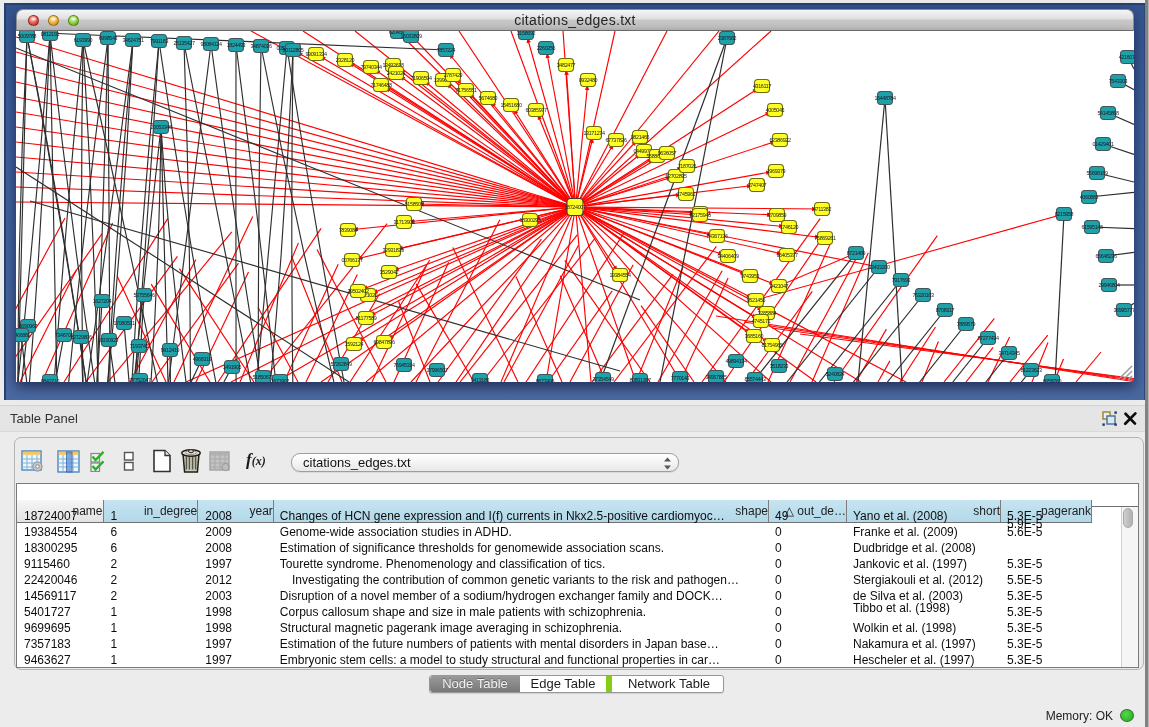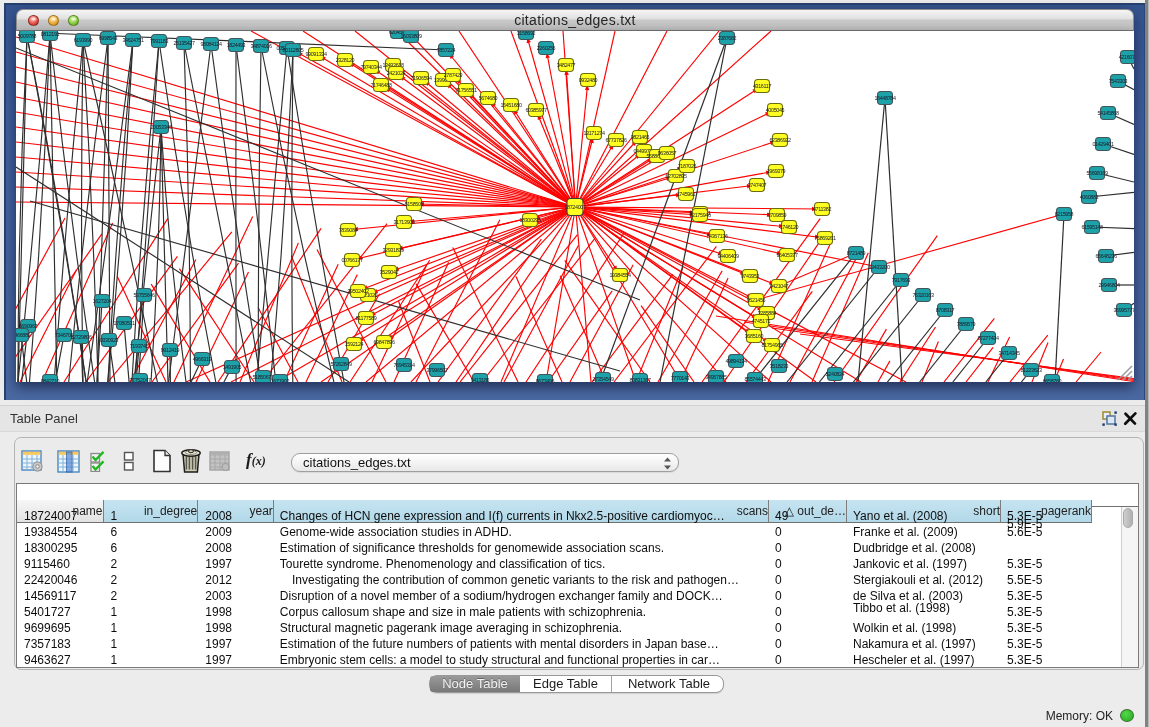--- a/index.html
+++ b/index.html
@@ -37,26 +37,26 @@
   border-bottom:1px solid #707070; }
 .cell { position:absolute; height:16px; font-size:12px; color:#0d0d0d; line-height:16px;
   white-space:nowrap; overflow:hidden; }
 
 #sbtrack { left:1121px; top:507px; width:17px; height:160px; background:#f5f5f5;
   border-left:1px solid #cfcfcf; }
 #sbthumb { left:1123px; top:508px; width:10px; height:20px; border-radius:5px;
   background:linear-gradient(90deg,#cfcfcf,#b0b0b0); border:1px solid #a8a8a8; }
 
 #tabs { left:429px; top:675px; width:295px; height:18px; background:#fff;
-  border:1px solid #989898; border-radius:8px;
+  border:1px solid #989898; border-radius:3px;
   box-shadow:0 1px 1px rgba(0,0,0,.12); font-size:13px; }
 .tab { position:absolute; top:0; height:16px; line-height:16px; text-align:center; color:#1c1c1c; }
 #tab1 { left:0; width:90px; color:#f2f2f2; border-radius:3px 0 0 3px;
   background:linear-gradient(#9a9a9a,#787878); text-shadow:0 -1px 0 rgba(0,0,0,.3); }
-#tab2 { left:90px; width:92px; border-right:1px solid #84cc16; }
+#tab2 { left:90px; width:92px; border-right:6px solid #84cc16; }
 #tab3 { left:183px; width:112px; }
 
 #mem { right:36px; top:709px; font-size:12px; color:#222; }
 #memdot { left:1120px; top:709px; width:14px; height:13px; border-radius:50%;
   background:radial-gradient(circle at 42% 35%, #55d84b, #2eb92a 70%, #22a31f);
   border:1.5px solid #3d6b33; }
 
 #redge1 { left:1145px; top:0; width:3px; height:727px; background:#828282; }
 #redge2 { left:1148px; top:0; width:1px; height:727px; background:#b8b8b8; }
 </style></head>
@@ -787,21 +787,21 @@
   <svg style="position:absolute;right:6px;top:2.5px" width="9" height="13" viewBox="0 0 9 13">
     <path d="M4.5 0.5 L8 4.5 H1 Z" fill="#555"></path>
     <path d="M4.5 12.5 L8 8.5 H1 Z" fill="#555"></path>
   </svg>
 </div>
 
 <div class="abs" id="tablewrap"></div>
 <div class="hcell" style="left:17px;width:86.5px;background:linear-gradient(#f6f6f6,#e2e2e2)">name</div>
 <div class="hcell" style="left:103.5px;width:94.8px;background:linear-gradient(#c6e4f0,#b2d9e9)">in_degree</div>
 <div class="hcell" style="left:198.3px;width:75.5px;background:linear-gradient(#c6e4f0,#b2d9e9)">year</div>
-<div class="hcell" style="left:273.8px;width:495.2px;background:linear-gradient(#c6e4f0,#b2d9e9)">scans</div>
+<div class="hcell" style="left:273.8px;width:495.2px;background:linear-gradient(#c6e4f0,#b2d9e9)">shape</div>
 <div class="hcell" style="left:769px;width:78.0px;background:linear-gradient(#c6e4f0,#b2d9e9)">△ out_de…</div>
 <div class="hcell" style="left:847px;width:154.0px;background:linear-gradient(#c6e4f0,#b2d9e9)">short</div>
 <div class="hcell" style="left:1001px;width:91.0px;background:linear-gradient(#c6e4f0,#b2d9e9)">pagerank</div>
 <div class="abs" id="hfill"></div>
 <div class="cell" style="left:24px;top:508px;width:80px">18724007</div>
 <div class="cell" style="left:110.5px;top:508px;width:88px">1</div>
 <div class="cell" style="left:205.3px;top:508px;width:68px">2008</div>
 <div class="cell" style="left:279.8px;top:508px;width:489px">Changes of HCN gene expression and I(f) currents in Nkx2.5-positive cardiomyoc…</div>
 <div class="cell" style="left:775px;top:508px;width:72px">49</div>
 <div class="cell" style="left:853px;top:508px;width:148px">Yano et al. (2008)</div>

